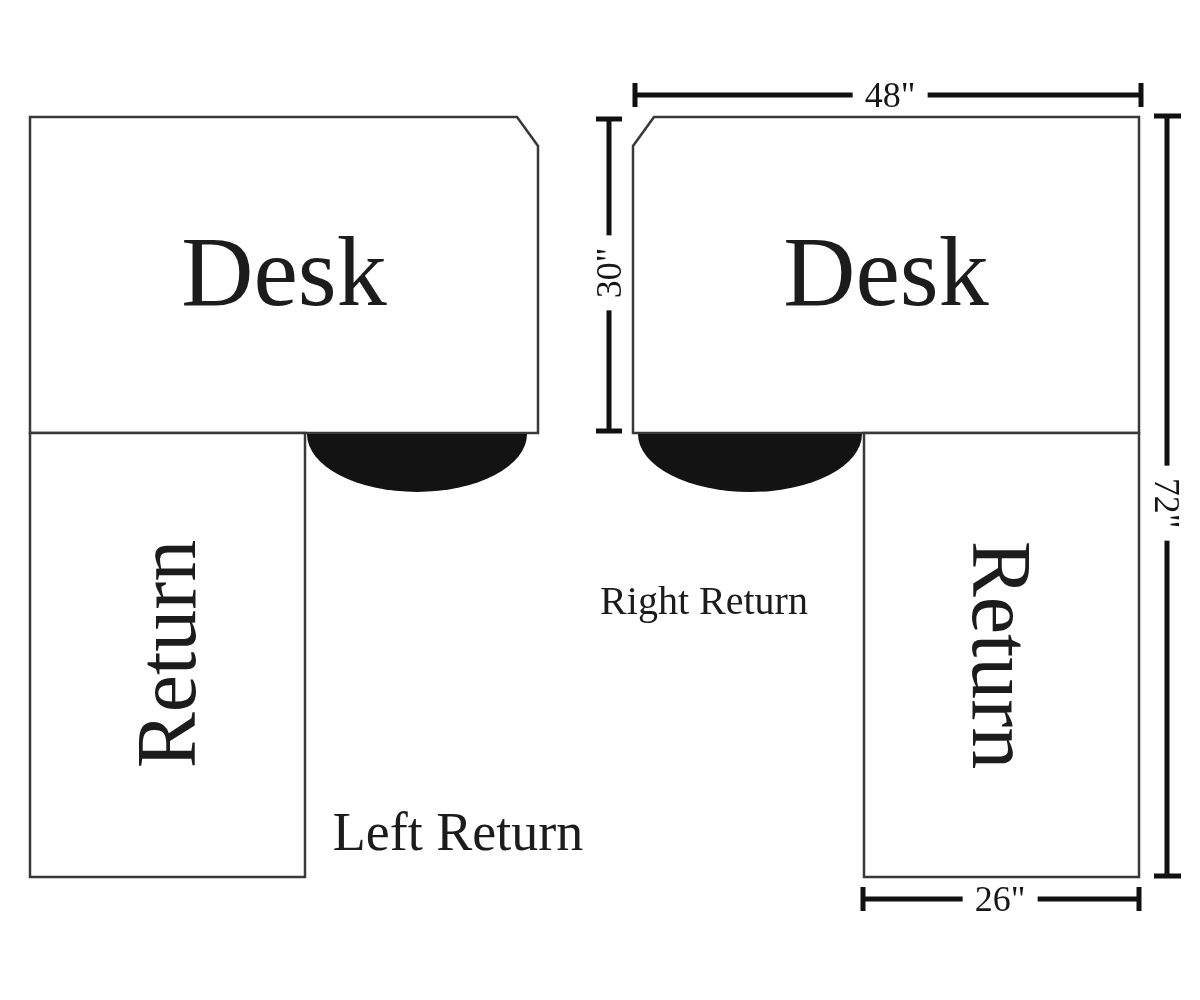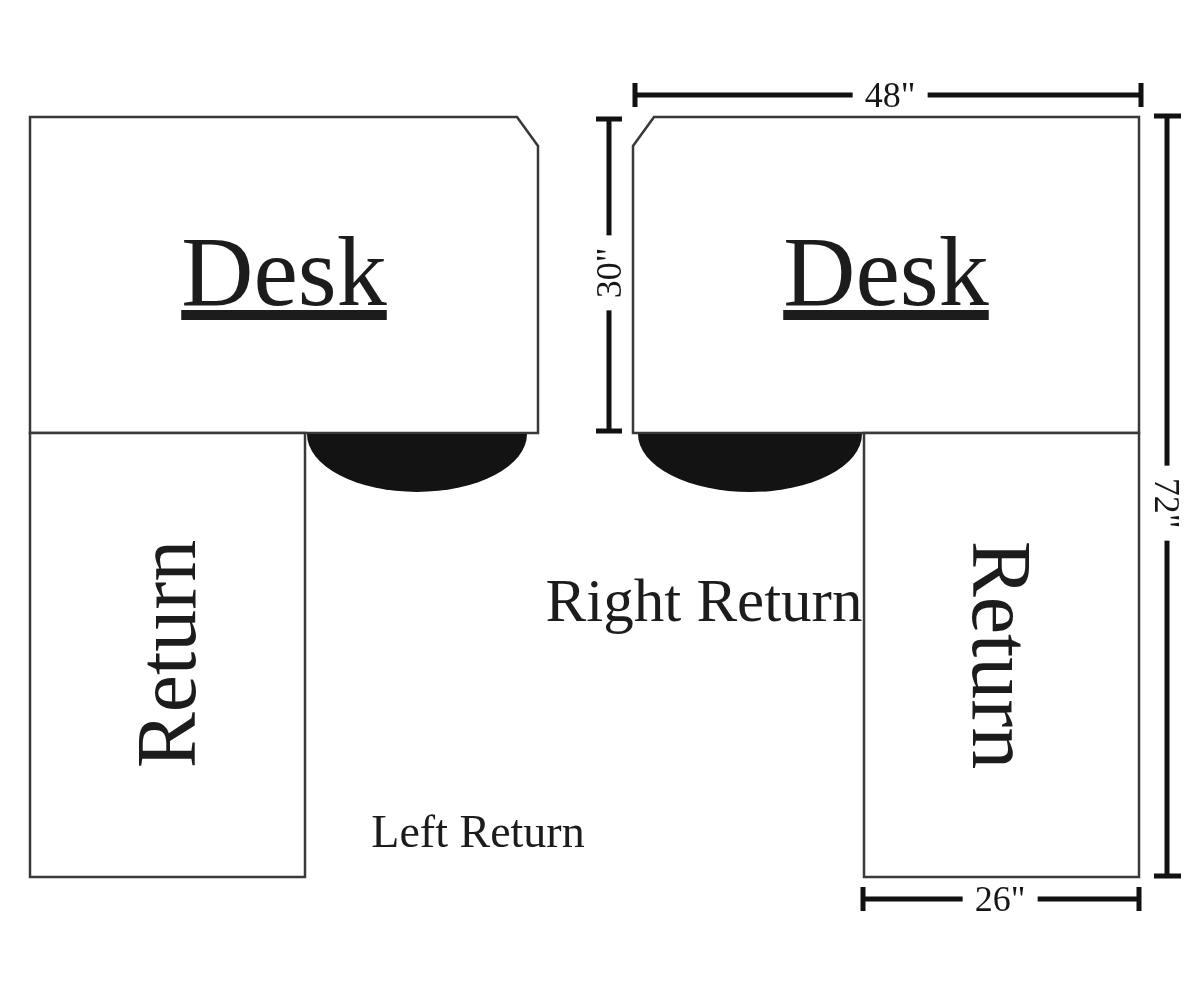--- a/index.html
+++ b/index.html
@@ -22,33 +22,31 @@
   }
   .lbl {
     position: absolute;
     transform: translate(-50%, -50%);
     color: #1c1c1c;
     white-space: nowrap;
     line-height: 1;
   }
   .desk-label {
     font-size: 100px;
-    text-decoration: underline;
   }
   .return-label {
     font-size: 84px;
   }
   .rot-ccw { transform: translate(-50%, -50%) rotate(-90deg); }
   .rot-cw  { transform: translate(-50%, -50%) rotate(90deg); }
   .caption {
-    font-size: 46px;
-    margin-left: 20px;
+    font-size: 54px;
   }
   .caption-block {
-    font-size: 61px;
+    font-size: 40px;
     line-height: 56px;
     text-align: center;
   }
   .dim-label {
     font-size: 36px;
     background: #ffffff;
     padding: 2px 12px;
     color: #161616;
   }
   .dim-label.rot-ccw { transform: translate(-50%, -50%) rotate(-90deg); }

